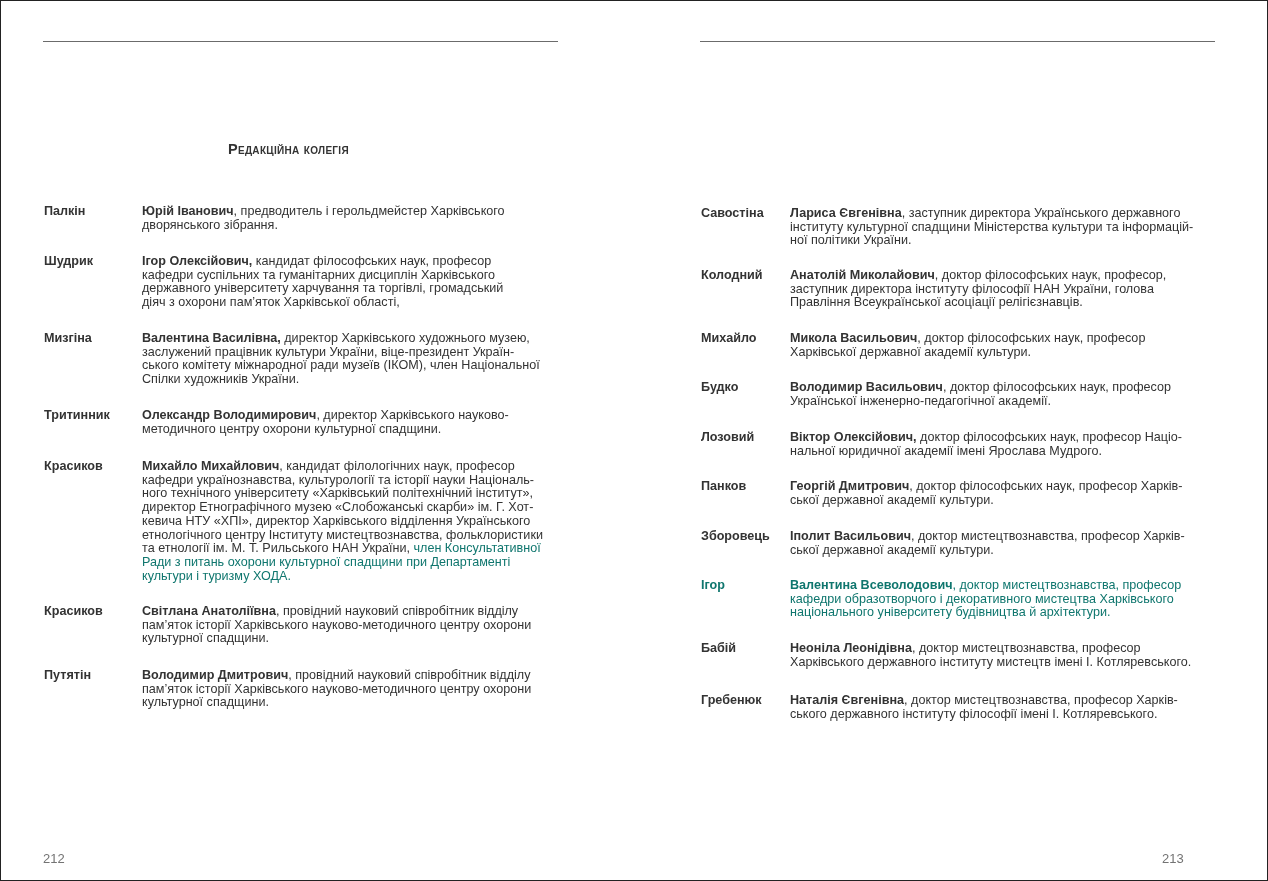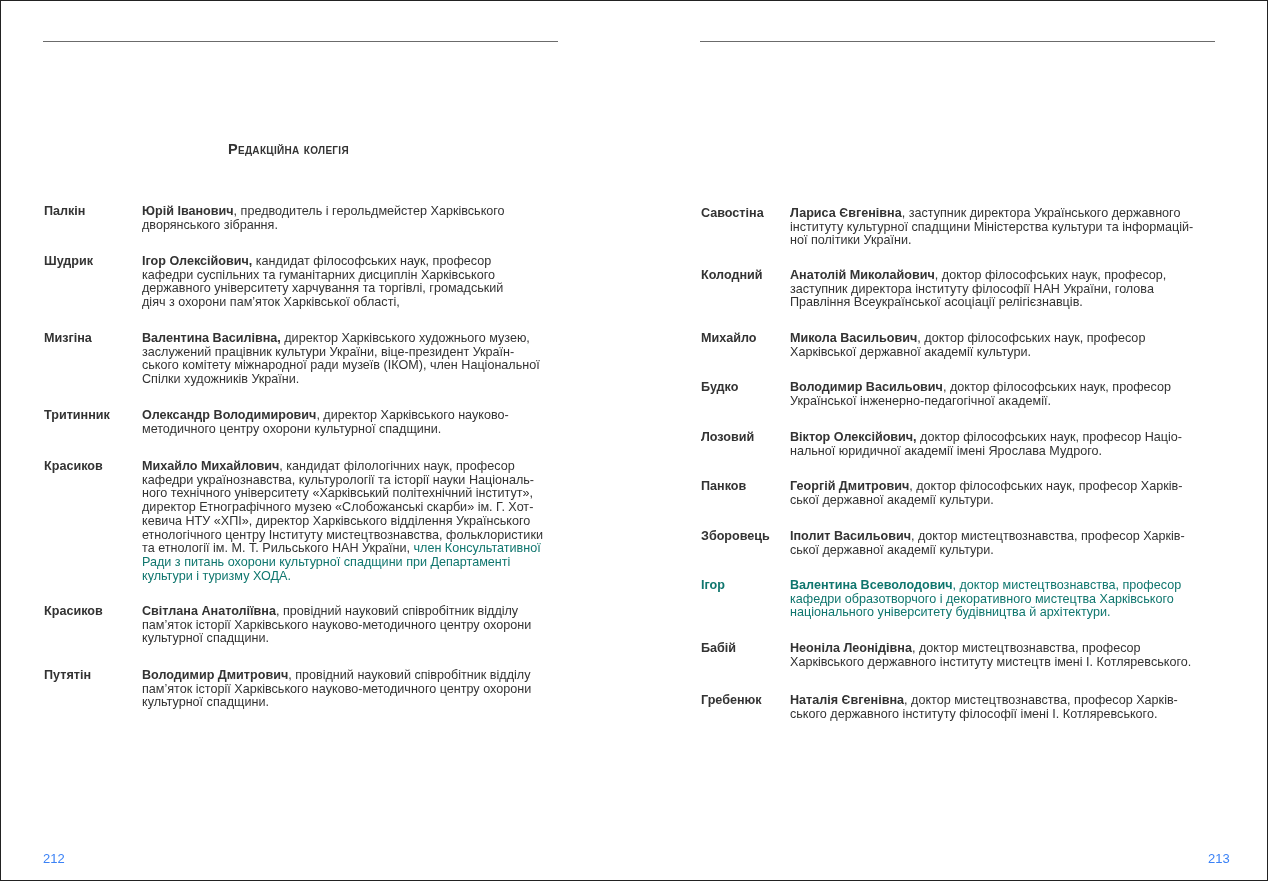--- a/index.html
+++ b/index.html
@@ -16,24 +16,24 @@
   .page { position: absolute; top: 0; height: 836px; }
   .page-left { left: 0; width: 634px; }
   .page-right { left: 634px; width: 634px; }
   .top-rule {
     position: absolute; top: 41px; height: 0;
     border-top: 1.5px solid #6b6b6b;
   }
   .page-left .top-rule { left: 43px; width: 515px; }
   .page-right .top-rule { left: 66px; width: 515px; }
   .page-number {
-    position: absolute; top: 851px; font-size: 13px; color: #3b82f6;
+    position: absolute; top: 851px; font-size: 13px; color: #737373;
   }
   .page-left .page-number { left: 43px; }
-  .page-right .page-number { left: 574px; }
+  .page-right .page-number { left: 528px; }
   .title {
     position: absolute; left: 228px; top: 141px;
     font-size: 14.5px; font-weight: bold; color: #333;
     font-variant: small-caps; letter-spacing: 0.3px;
   }
   .entry {
     position: absolute; font-size: 12.6px; line-height: 13.7px;
   }
   .entry .surname {
     position: absolute; left: 0; top: 0; font-weight: bold; white-space: nowrap;

